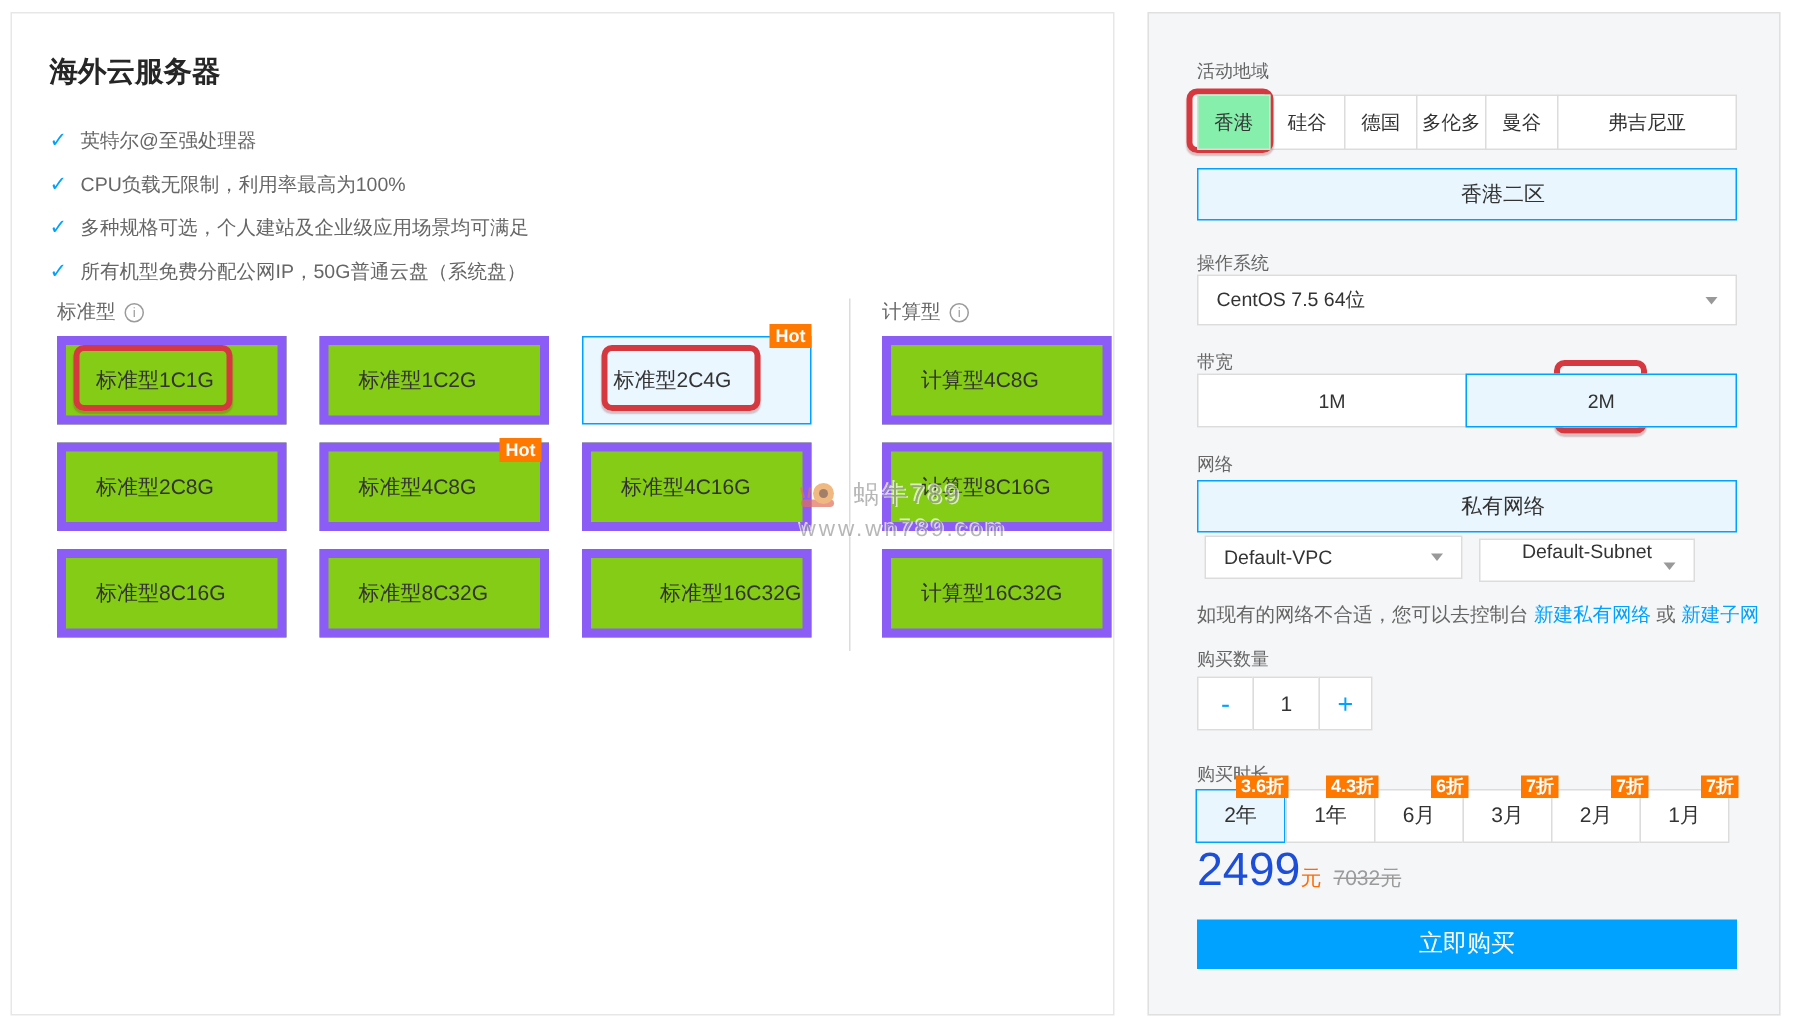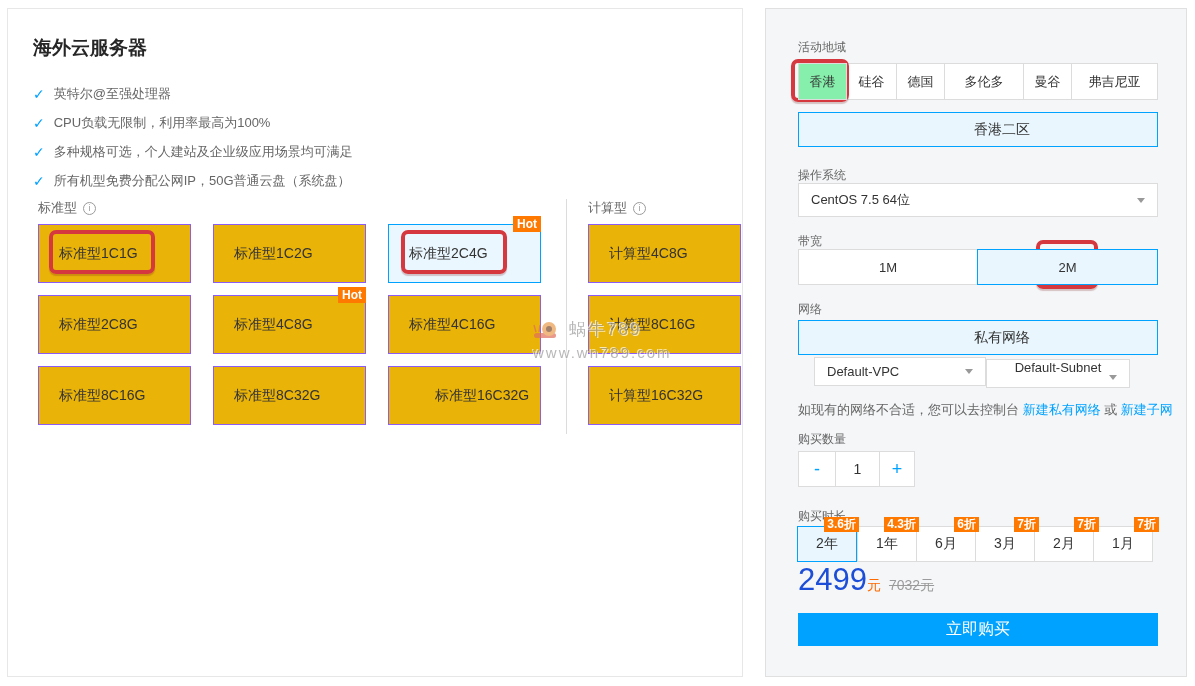--- a/index.html
+++ b/index.html
@@ -11,22 +11,22 @@
   .left-card { position:absolute; left:7px; top:8px; width:736px; height:669px;
     background:#fff; border:1px solid #e7e7e7; }
   .page-title { position:absolute; left:25px; top:26px; font-size:19px; font-weight:bold; color:#262626; }
   .features { position:absolute; left:25px; top:70px; }
   .feature { display:flex; align-items:center; height:29px; font-size:13px; color:#666; }
   .check { color:#00a2ff; font-weight:bold; font-size:14px; margin-right:9px; }
   .group-label { position:absolute; font-size:13px; color:#666; display:flex; align-items:center; gap:6px; }
   .info-icon { display:inline-flex; align-items:center; justify-content:center;
     width:13px; height:13px; border:1px solid #9b9b9b; border-radius:50%;
     font-size:9px; color:#9b9b9b; font-style:normal; }
-  .spec-card { position:absolute; width:153px; height:59px; background:#eab308;
-    border:1px solid #8b5cf6; display:flex; align-items:center; padding-left:20px;
+  .spec-card { position:absolute; width:153px; height:59px; background:#84cc16;
+    border:6px solid #8b5cf6; display:flex; align-items:center; padding-left:20px;
     font-size:14px; color:#333; cursor:pointer; }
   .spec-card.selected { border:1px solid #00a2ff; background:#ebf7ff; }
   .hot-badge { position:absolute; top:-9px; right:-1px; background:#ff7800; color:#fff;
     font-size:12px; font-weight:bold; line-height:16px; padding:0 4px; }
   .v-divider { position:absolute; left:558px; top:190px; width:1px; height:235px; background:#dcdcdc; }
 
   
   .right-card { position:absolute; left:765px; top:8px; width:422px; height:669px;
     background:#f5f6f8; border:1px solid #e0e0e0; }
   .r-label { position:absolute; left:32px; font-size:12px; color:#666; }
@@ -154,42 +154,42 @@
       </div>
   </div>
 
   <div class="right-card">
 
     <div class="r-label" style="top:30px;">活动地域</div>
     <div class="seg-row" style="top:54px; width:360px;">
       <div class="seg sel-bg" style="width:49px;height:37px;">香港</div>
       <div class="seg" style="width:51px;height:37px;">硅谷</div>
       <div class="seg" style="width:49px;height:37px;">德国</div>
-      <div class="seg" style="width:80px;height:37px;">多伦多</div>
+      <div class="seg" style="width:47px;height:37px;">多伦多</div>
       <div class="seg" style="width:49px;height:37px;">曼谷</div>
       <div class="seg" style="flex:1;height:37px;">弗吉尼亚</div>
     </div>
 
     <div class="big-option" style="top:103px;">香港二区</div>
 
     <div class="r-label" style="top:158px;">操作系统</div>
     <div class="select-box" style="left:32px;top:174px;width:360px;height:34px;">
       <span>CentOS 7.5 64位</span>
       <span class="caret"></span>
     </div>
 
     <div class="r-label" style="top:224px;">带宽</div>
     <div class="seg-row" style="top:240px; width:360px;">
       <div class="seg" style="width:180px;height:36px;">1M</div>
       <div class="seg sel-blue" style="width:181px;height:36px;">2M</div>
     </div>
 
     <div class="r-label" style="top:292px;">网络</div>
     <div class="big-option" style="top:311px;">私有网络</div>
-    <div class="select-box" style="left:48px;top:348px;width:172px;height:29px;">
+    <div class="select-box" style="left:37px;top:348px;width:172px;height:29px;">
       <span>Default-VPC</span>
       <span class="caret"></span>
     </div>
     <div class="select-box" style="left:220px;top:350px;width:144px;height:29px;flex-direction:column;">
       <span>Default-Subnet</span>
       <span class="caret"></span>
     </div>
 
     <div class="hint" style="top:392px;">
       <span>如现有的网络不合适，您可以去控制台 </span><a>新建私有网络</a><span> 或 </span><a>新建子网</a>

